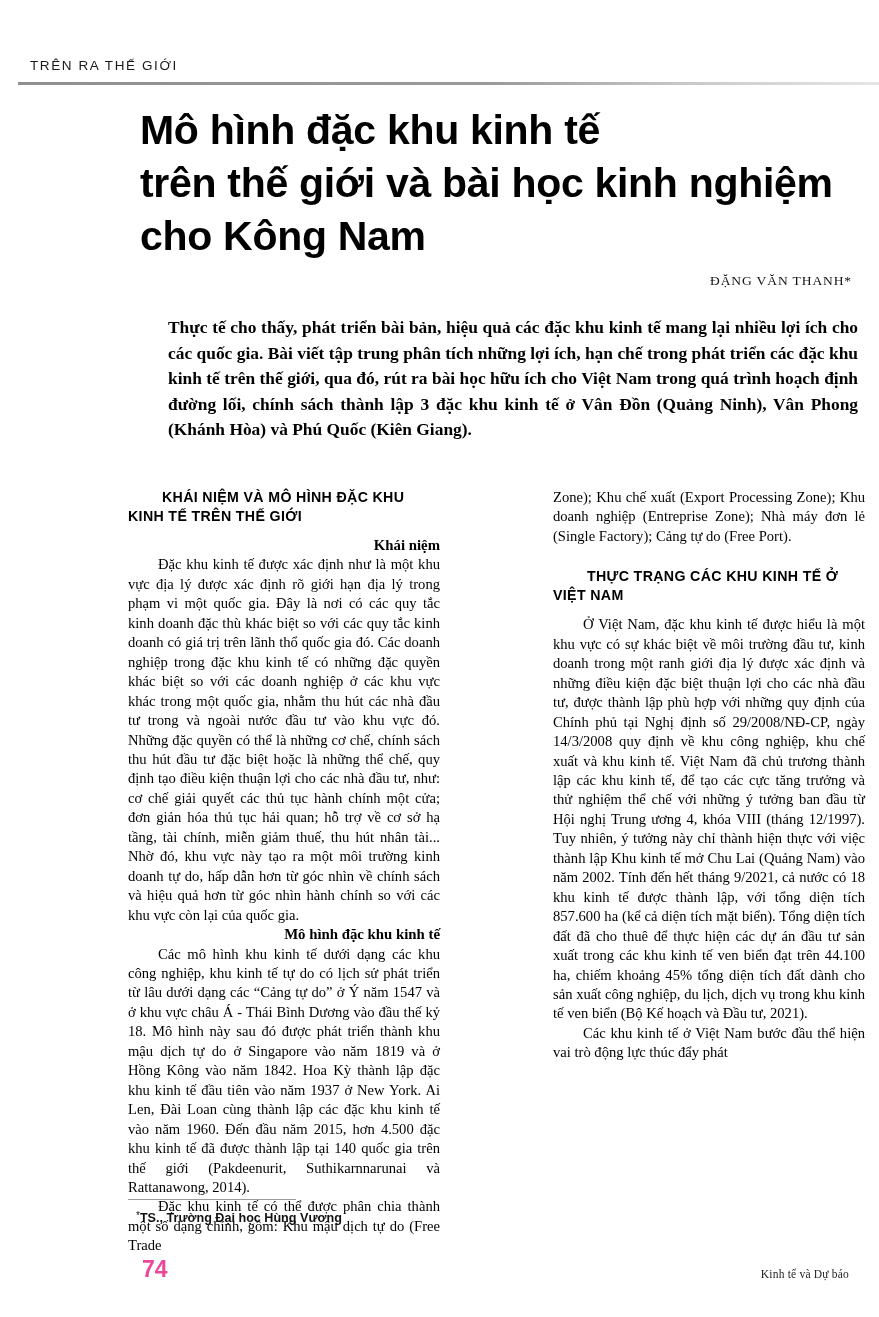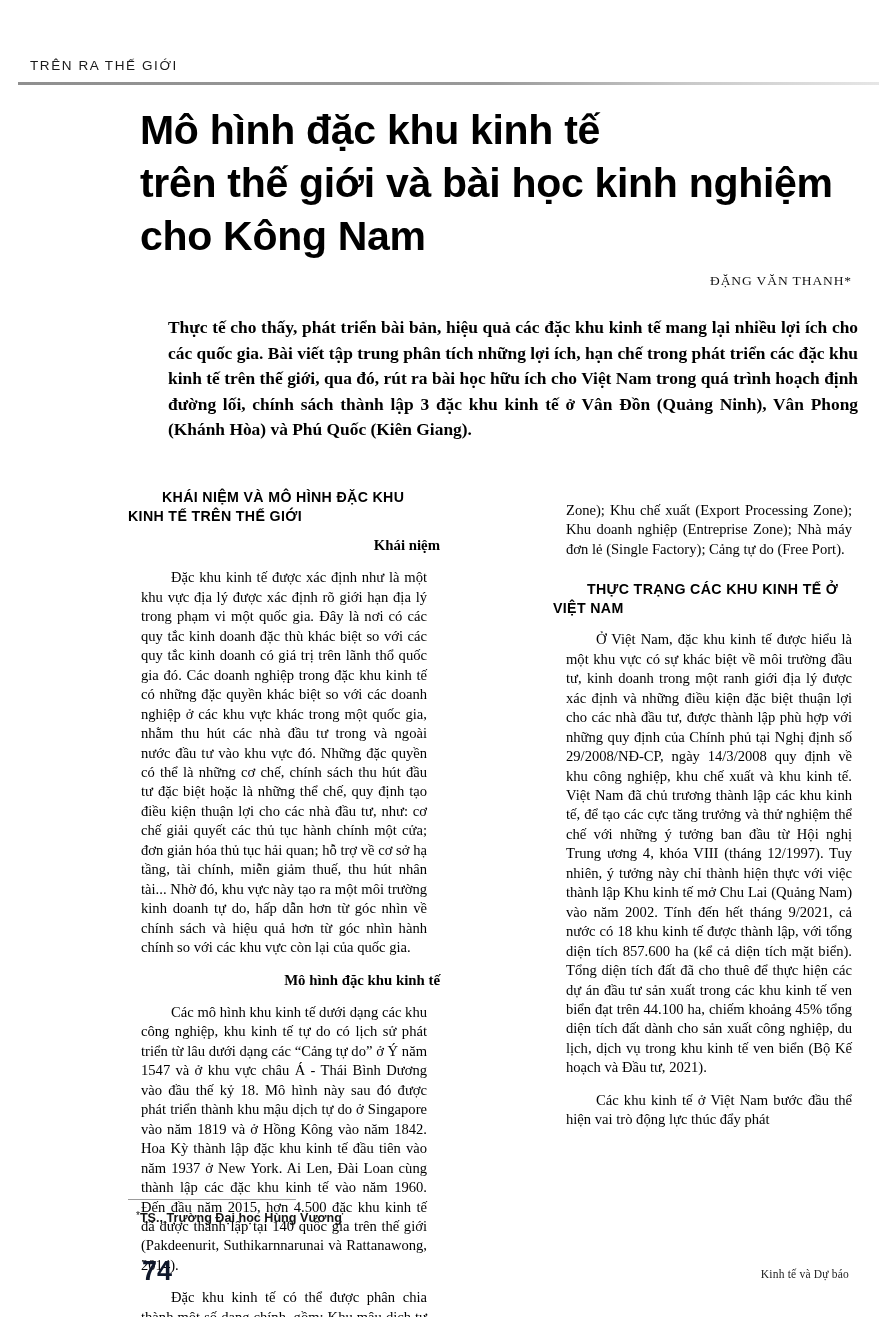--- a/index.html
+++ b/index.html
@@ -114,21 +114,21 @@
 
   .sub-head {
     font-weight: bold;
     font-size: 14.8px;
     line-height: 19.45px;
     text-indent: 30px;
     text-align: right;
     margin: 0;
   }
   p.body {
-    margin: 13px;
+    margin: 0;
     text-indent: 30px;
   }
   p.body.cont { text-indent: 0; }
 
   
   .footnote-rule {
     position: absolute;
     left: 128px;
     top: 1199px;
     width: 168px;
@@ -147,22 +147,22 @@
   }
   .footnote .star { font-size: 10px; vertical-align: 3px; }
 
   
   .page-number {
     position: absolute;
     left: 142px;
     top: 1256px;
     font-family: "Liberation Sans", "DejaVu Sans", sans-serif;
     font-weight: bold;
-    font-size: 27px;
-    color: #0f172a;
+    font-size: 23px;
+    color: #ec4899;
   }
   .footer-journal {
     position: absolute;
     right: 30px;
     top: 1268px;
     font-family: "Liberation Serif", "DejaVu Serif", serif;
     font-size: 11.5px;
     letter-spacing: 0.2px;
     color: #222;
   }

